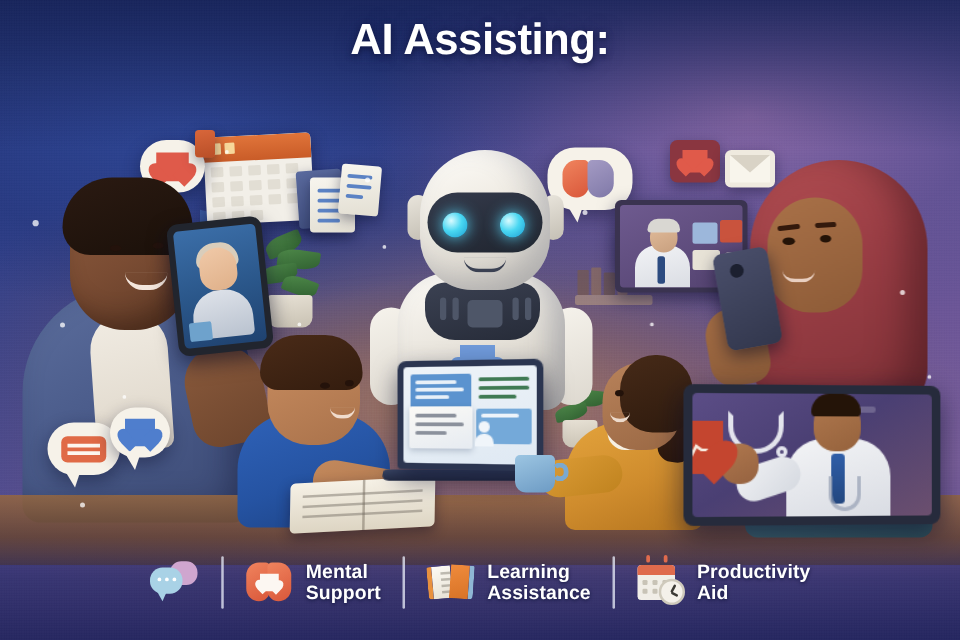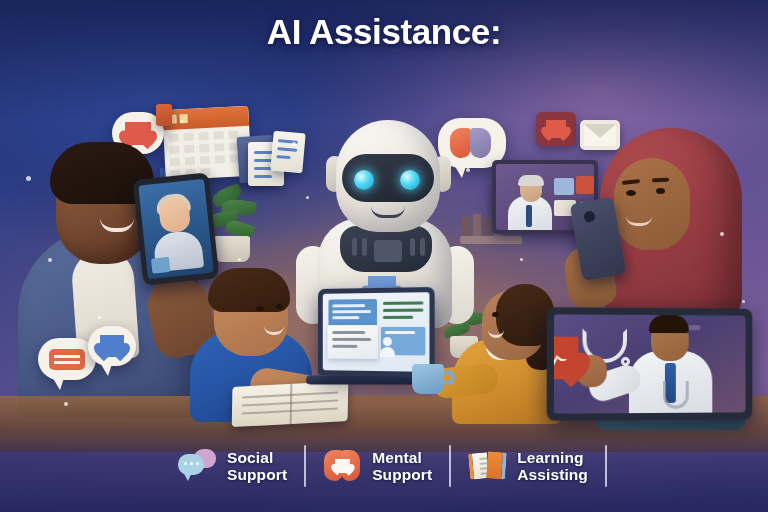--- a/index.html
+++ b/index.html
@@ -931,35 +931,33 @@
     <div class="sparkle" style="left:742px;top:300px;width:3px;height:3px;"></div>
     <div class="sparkle" style="left:180px;top:120px;width:3px;height:3px;"></div>
     <div class="sparkle" style="left:64px;top:402px;width:4px;height:4px;"></div>
     <div class="sparkle" style="left:238px;top:258px;width:3px;height:3px;"></div>
   </div>
 
   <div class="bg-botdark"></div>
   <div class="grain"></div>
 
   <div class="title-wrap">
-    <div class="title-main">AI Assistance:</div>
+    <div class="title-main">AI Assisting:</div>
   </div>
 
   <div class="featurebar">
 
     <div class="feature">
       <div class="ficon">
         <div class="chat-b2"></div>
         <div class="chat-b1"></div>
         <div class="chat-dot" style="left:6px;"></div>
         <div class="chat-dot" style="left:12px;"></div>
         <div class="chat-dot" style="left:18px;"></div>
       </div>
-      <div class="feature-label">Social
-Support</div>
     </div>
 
     <div class="divider"></div>
 
     <div class="feature">
       <div class="ficon">
         <div class="brain-l"></div>
         <div class="brain-r"></div>
         <div class="heart brain-heart" style="background:#fcf7f2;">
             <span class="hb"></span>
@@ -975,20 +973,41 @@
       <div class="ficon">
         <div class="bk-left">
           <div class="bk-page" style="top:5px;"></div>
           <div class="bk-page" style="top:10px;"></div>
           <div class="bk-page" style="top:15px;"></div>
           <div class="bk-page" style="top:20px;"></div>
         </div>
         <div class="bk-right"></div>
       </div>
       <div class="feature-label">Learning
-Assisting</div>
+Assistance</div>
     </div>
 
     <div class="divider"></div>
 
+    <div class="feature">
+      <div class="ficon">
+        <div class="calico">
+          <div class="calico-top"></div>
+          <div class="calico-dot" style="left:4px;top:12px;"></div>
+          <div class="calico-dot" style="left:12px;top:12px;"></div>
+          <div class="calico-dot" style="left:20px;top:12px;"></div>
+          <div class="calico-dot" style="left:4px;top:19px;"></div>
+          <div class="calico-dot" style="left:12px;top:19px;"></div>
+          <div class="calico-dot" style="left:20px;top:19px;"></div>
+        </div>
+        <div class="calico-ring" style="left:8px;"></div>
+        <div class="calico-ring" style="left:22px;"></div>
+        <div class="clock">
+          <div class="clock-h" style="left:8px;top:8px;width:7px;height:2px;transform:rotate(-62deg);"></div>
+          <div class="clock-h" style="left:8px;top:8px;width:6px;height:2px;transform:rotate(28deg);"></div>
+        </div>
+      </div>
+      <div class="feature-label">Productivity
+Aid</div>
+    </div>
 
   </div>
 </div>
 
 </body></html>

